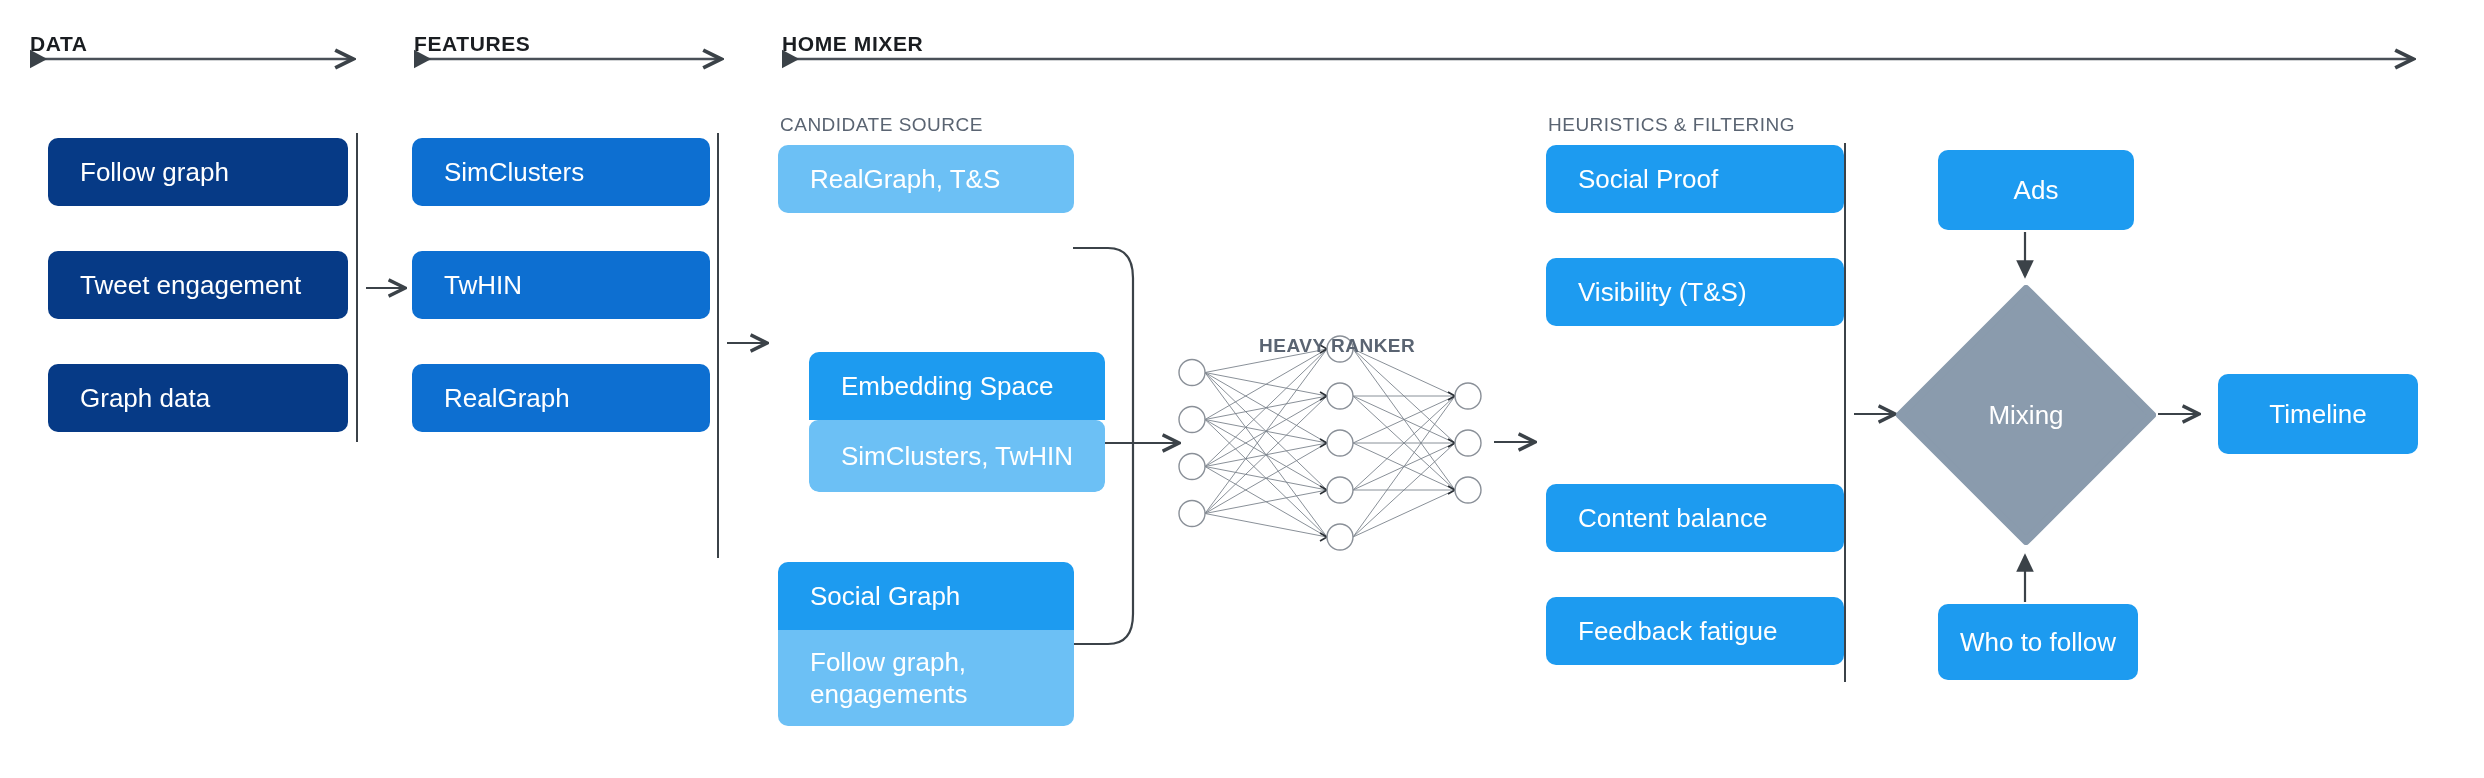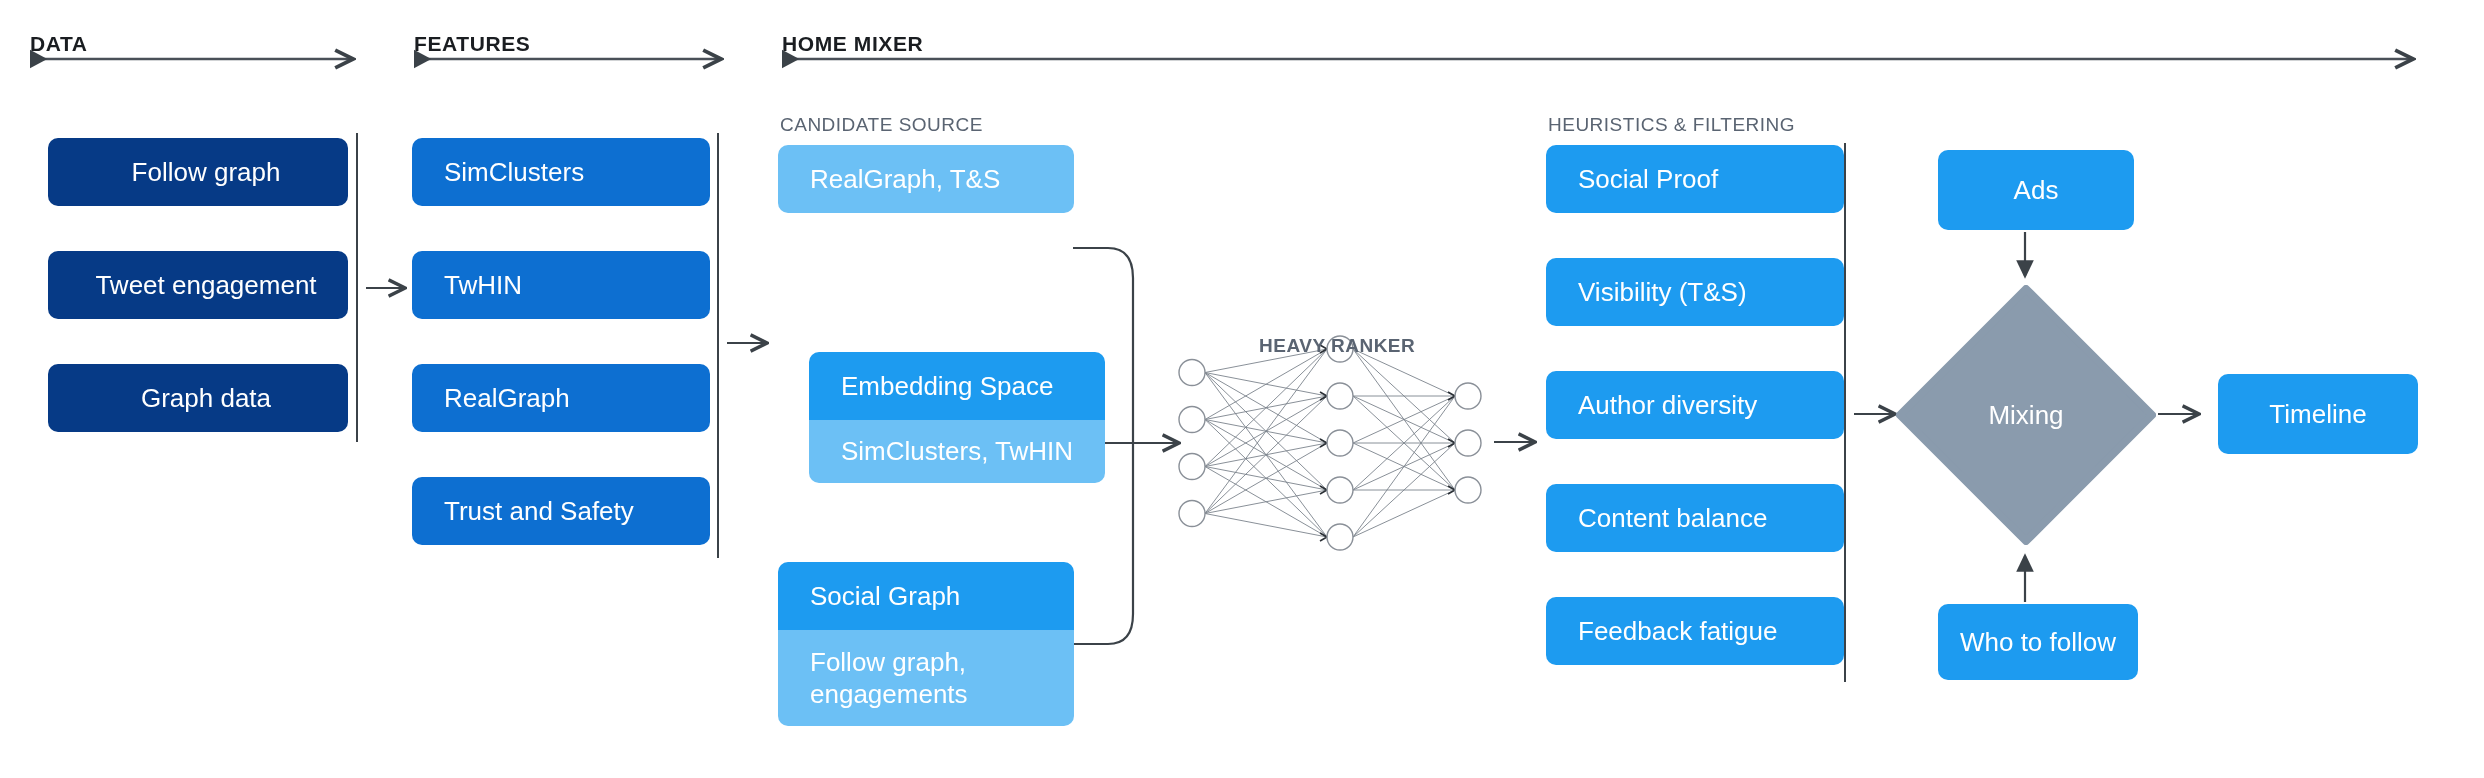--- a/index.html
+++ b/index.html
@@ -49,21 +49,21 @@
     display: flex;
     align-items: center;
     box-sizing: border-box;
     color: #ffffff;
     font-size: 26px;
     font-weight: 400;
     line-height: 1.18;
     padding-left: 32px;
     padding-right: 16px;
   }
-  .box.data    { background: #063a86; justify-content: center; }
+  .box.data    { background: #063a86; }
   .box.feature { background: #0d6fd1; }
   .box.heur    { background: #1d9bf0; }
   .box.plain   { background: #1d9bf0; }
   .box.center  { justify-content: center; padding-left: 16px; }
 
   
   .cs-card {
     border-radius: 10px;
     overflow: hidden;
     display: flex;
@@ -229,55 +229,49 @@
 
   <div class="abs box feature" style="left:412px; top:138px; width:298px; height:68px;">
     <span>SimClusters</span>
   </div>
   <div class="abs box feature" style="left:412px; top:364px; width:298px; height:68px;">
     <span>RealGraph</span>
   </div>
   <div class="abs box feature" style="left:412px; top:251px; width:298px; height:68px;">
     <span>TwHIN</span>
   </div>
-  <div class="abs box feature" style="left:412px; top:477px; width:298px; height:68px;">
-    <span>Trust and Safety</span>
-  </div>
 
   <div class="abs sub-title" style="left:780px; top:114px;">CANDIDATE SOURCE</div>
 
   <div class="abs cs-card" style="left:778px; top:145px; width:296px;">
     <div class="cs-bot" style="height:68px;">RealGraph, T&amp;S</div>
   </div>
 
   <div class="abs cs-card" style="left:778px; top:352px; width:296px;margin-left:31px;">
     <div class="cs-top" style="height:68px;">Embedding Space</div>
-    <div class="cs-bot" style="height:63px;">SimClusters, TwHIN</div>
+    <div class="cs-bot" style="height:72px;border-radius:9px;">SimClusters, TwHIN</div>
   </div>
 
   <div class="abs cs-card" style="left:778px; top:562px; width:296px;">
     <div class="cs-top" style="height:68px;">Social Graph</div>
     <div class="cs-bot" style="height:96px; align-items:center;">
         <span style="display:block; max-width:170px;">Follow graph, engagements</span>
       </div>
   </div>
 
   <div class="abs nn-title" style="left:1259px; top:335px;">HEAVY RANKER</div>
 
   <div class="abs sub-title" style="left:1548px; top:114px;">HEURISTICS &amp; FILTERING</div>
 
   <div class="abs box heur" style="left:1546px; top:145px; width:298px; height:68px;">
     <span>Social Proof</span>
   </div>
   <div class="abs box heur" style="left:1546px; top:258px; width:298px; height:68px;">
     <span>Visibility (T&amp;S)</span>
   </div>
-  <div class="abs box heur" style="left:1546px; top:371px; width:298px; height:68px;">
-    <span>Author diversity</span>
-  </div>
   <div class="abs box heur" style="left:1546px; top:484px; width:298px; height:68px;">
     <span>Content balance</span>
   </div>
   <div class="abs box heur" style="left:1546px; top:597px; width:298px; height:68px;align-items:center;">
     <span>Feedback fatigue</span>
   </div>
 
   <div class="abs box plain center" style="left:1938px; top:150px; width:196px; height:80px;">
     <span>Ads</span>
   </div>

